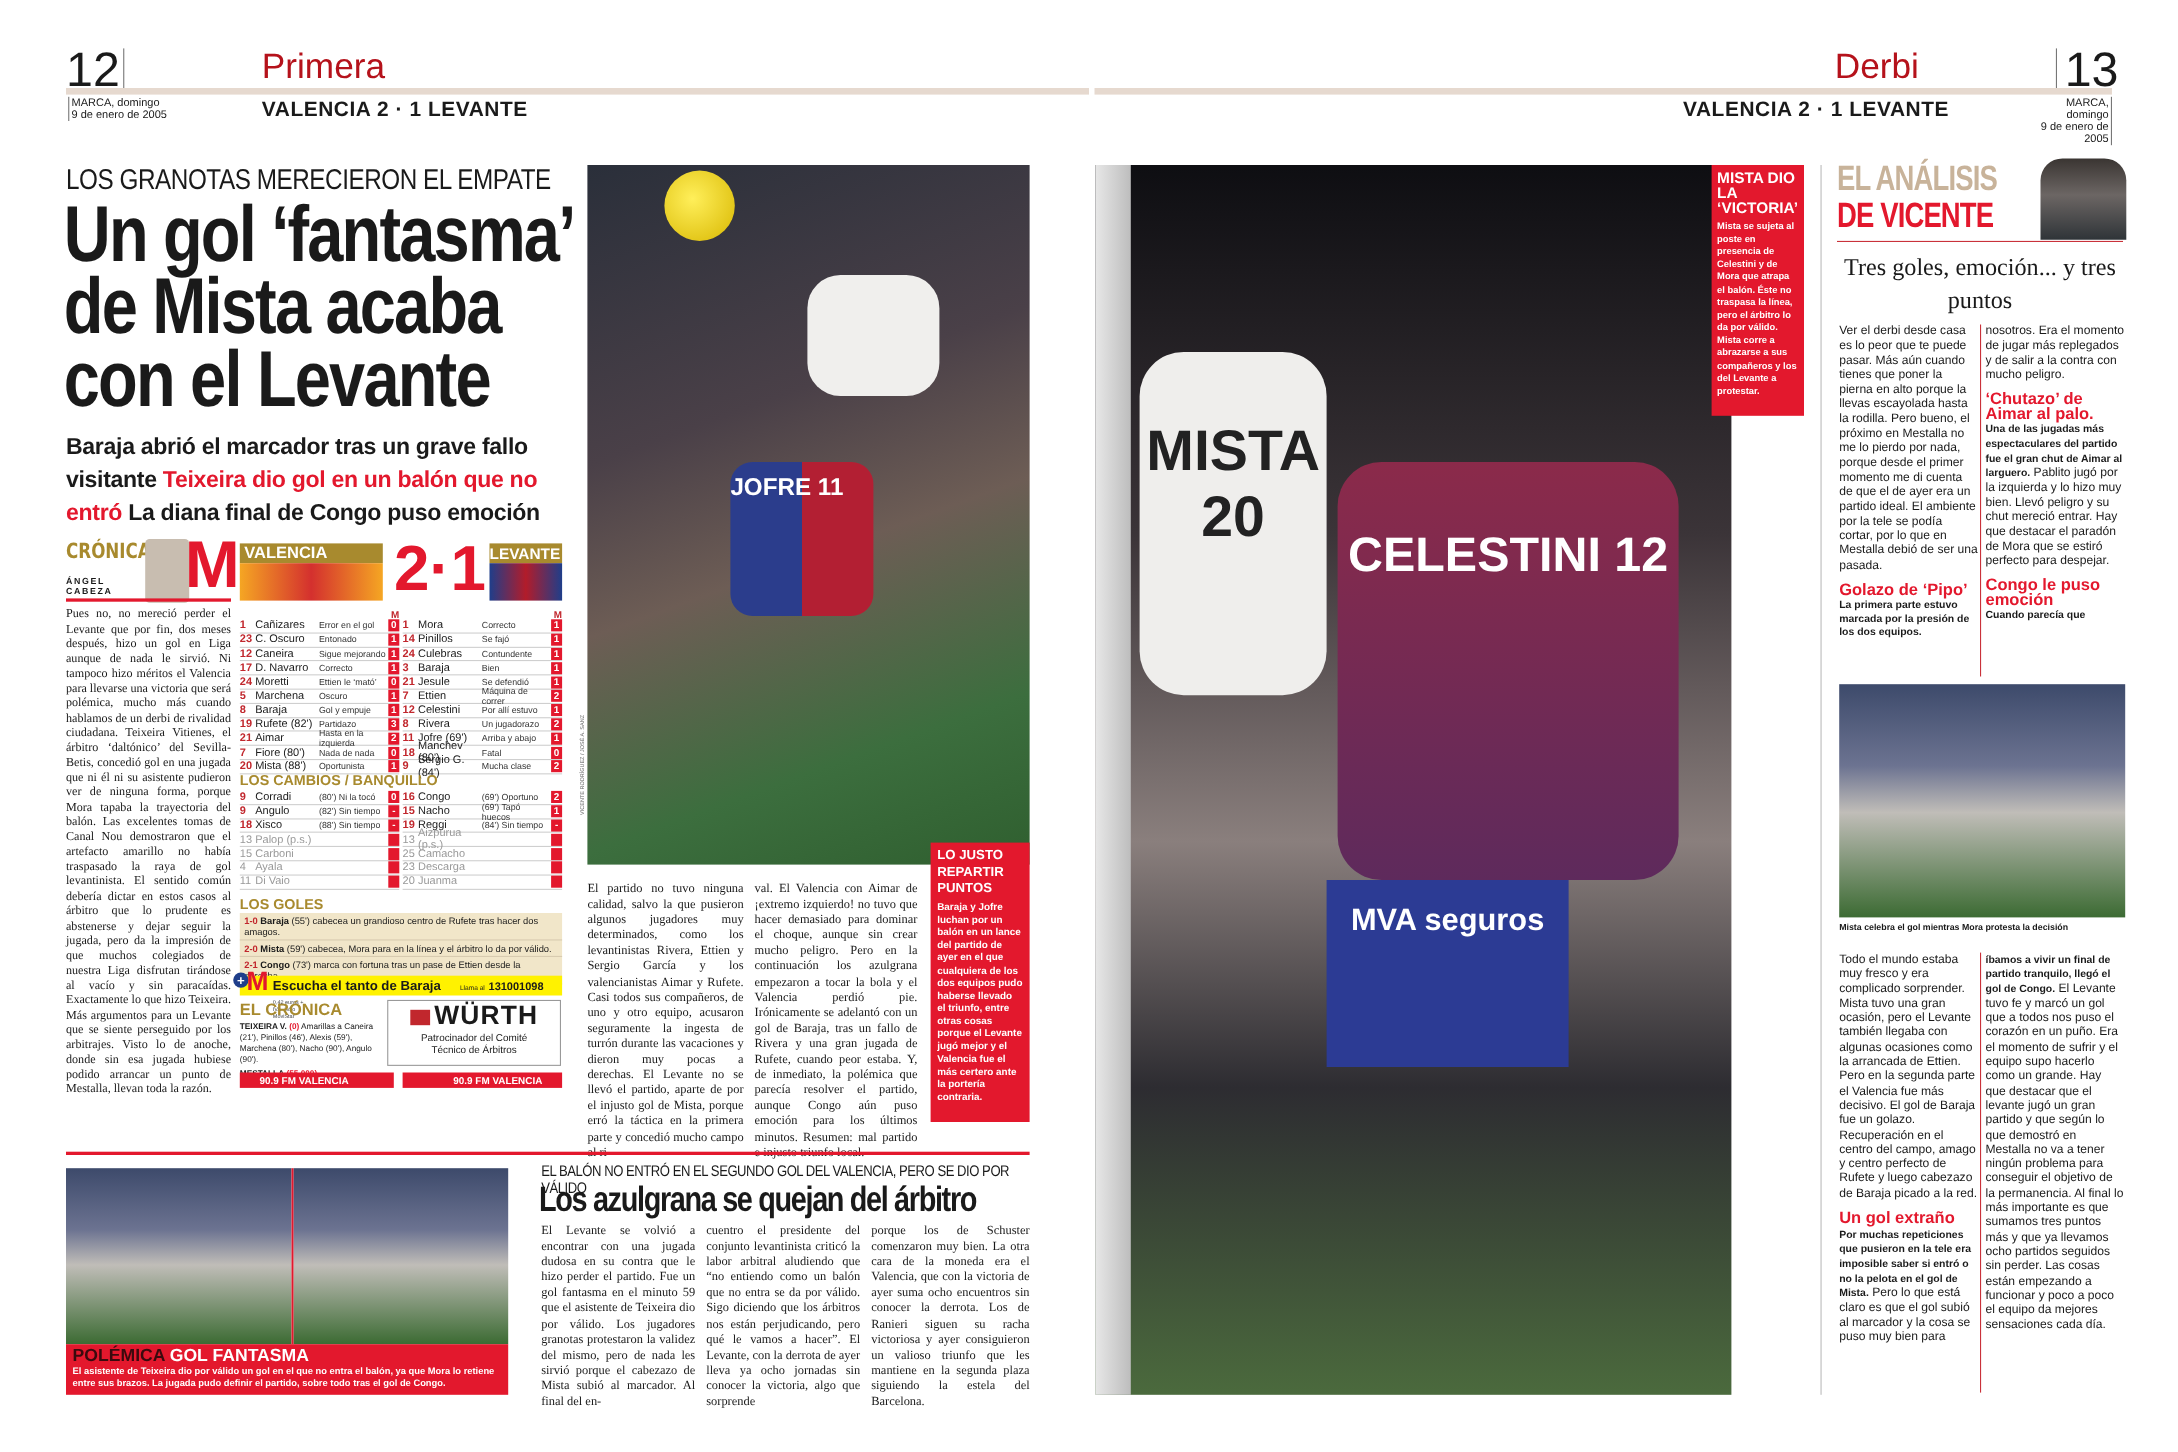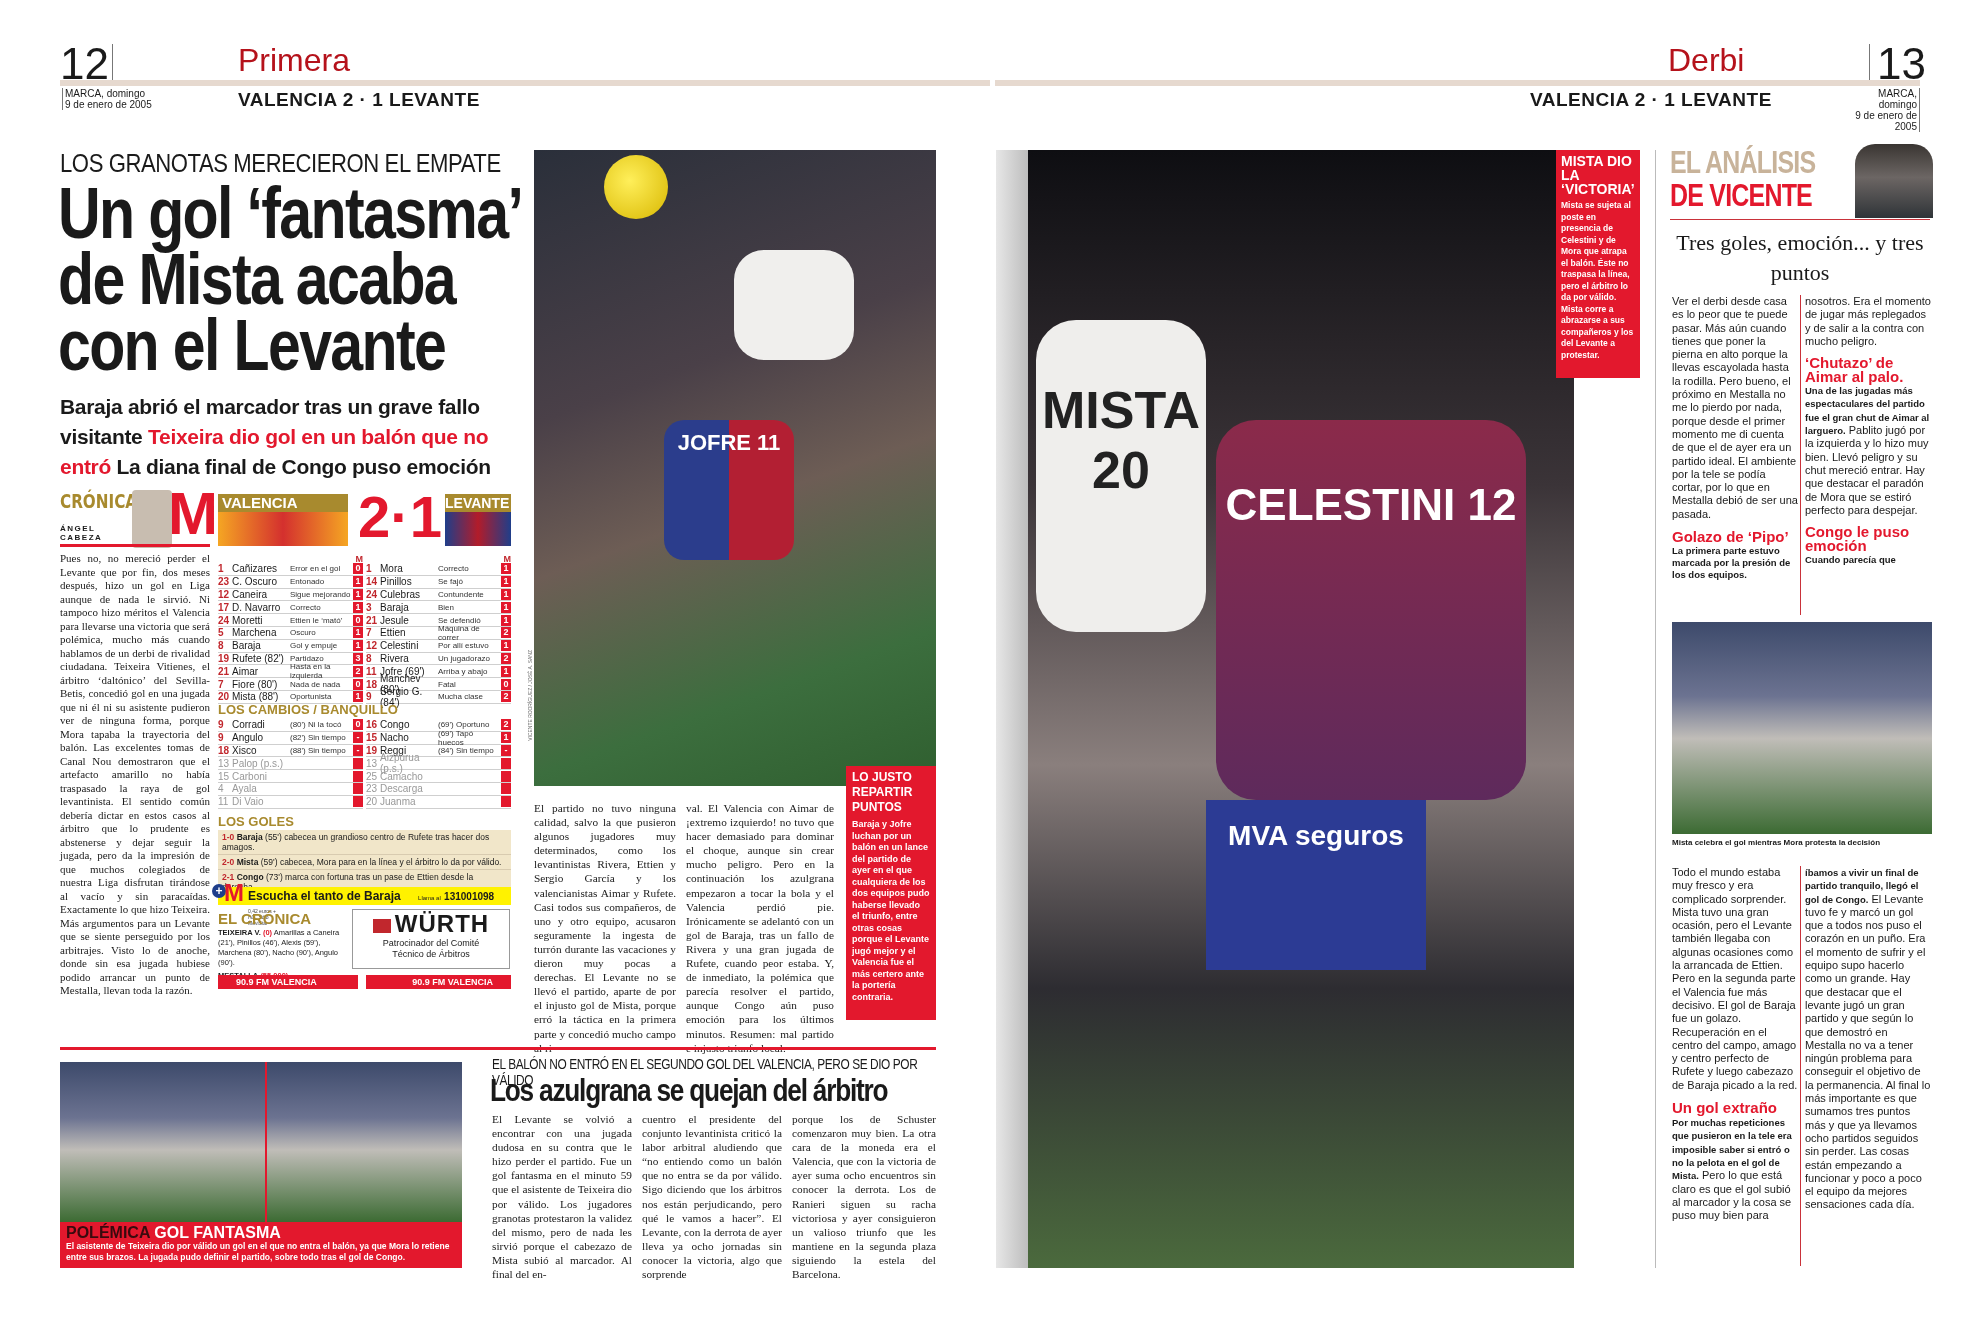--- a/index.html
+++ b/index.html
@@ -342,21 +342,21 @@
 <div class="abs" style="left:352px;top:909px;width:158px;height:60px;border:1px solid #999;text-align:center">
   <div style="font-size:24px;font-weight:900;line-height:28px;letter-spacing:1px"><span style="display:inline-block;width:18px;height:14px;background:#c1272d;margin-right:4px;vertical-align:middle"></span><span>WÜRTH</span></div>
   <div style="font-size:9px;line-height:11px;padding:0 14px">Patrocinador del Comité Técnico de Árbitros</div>
 </div>
 <div class="abs redbox" style="left:218px;top:975px;width:140px;height:14px;font-size:9px;font-weight:700;line-height:14px;padding-left:18px">90.9 FM  VALENCIA</div>
 <div class="abs redbox" style="left:366px;top:975px;width:145px;height:14px;font-size:9px;font-weight:700;line-height:14px;text-align:right;padding-right:18px">90.9 FM  VALENCIA</div>
 
 <div class="abs photo" style="left:534px;top:150px;width:402px;height:636px">
   <div class="abs" style="left:70px;top:5px;width:64px;height:64px;border-radius:32px;background:radial-gradient(circle at 40% 40%,#ffef5a,#d8b700)"></div>
   <div class="abs" style="left:200px;top:100px;width:120px;height:110px;background:#f0efed;border-radius:30px"></div>
-  <div class="abs" style="left:130px;top:270px;width:130px;height:140px;background:linear-gradient(90deg,#2b3d8c 50%,#b31f33 50%);border-radius:20px;color:#fff;font-weight:900;font-size:22px;text-align:center;padding-top:10px">JOFRE 11</div>
+  <div class="abs" style="left:130px;top:270px;width:130px;height:140px;background:linear-gradient(90deg,#2b3d8c 50%,#b31f33 50%);border-radius:20px;color:#fff;font-weight:900;font-size:22px;text-align:left;padding-top:10px">JOFRE 11</div>
 </div>
 <div class="abs" style="left:527px;top:650px;font-size:5px;color:#666;writing-mode:vertical-rl;transform:rotate(180deg)">VICENTE RODRÍGUEZ / JOSÉ A. SANZ</div>
 
 <div class="abs body-text serif" style="left:534px;top:801px;width:142px">El partido no tuvo ninguna calidad, salvo la que pusieron algunos jugadores muy determinados, como los levantinistas Rivera, Ettien y Sergio García y los valencianistas Aimar y Rufete. Casi todos sus compañeros, de uno y otro equipo, acusaron seguramente la ingesta de turrón durante las vacaciones y dieron muy pocas a derechas.&nbsp;El Levante no se llevó el partido, aparte de por el injusto gol de Mista, porque erró la táctica en la primera parte y concedió mucho campo al ri-</div>
 <div class="abs body-text serif" style="left:686px;top:801px;width:148px">val. El Valencia con Aimar de ¡extremo izquierdo! no tuvo que hacer demasiado para dominar el choque, aunque sin crear mucho peligro. Pero en la continuación los azulgrana empezaron a tocar la bola y el Valencia perdió pie. Irónicamente se adelantó con un gol de Baraja, tras un fallo de Rivera y una gran jugada de Rufete, cuando peor estaba. Y, de inmediato, la polémica que parecía resolver el partido, aunque Congo aún puso emoción para los últimos minutos. Resumen: mal partido e injusto triunfo local.</div>
 <div class="abs redbox" style="left:846px;top:766px;width:90px;height:254px;padding:4px 6px">
   <div style="font-size:12px;font-weight:900;line-height:15px;margin-bottom:4px">LO JUSTO REPARTIR PUNTOS</div>
   <div style="font-size:9px;font-weight:700;line-height:11.5px">Baraja y Jofre luchan por un balón en un lance del partido de ayer en el que cualquiera de los dos equipos pudo haberse llevado el triunfo, entre otras cosas porque el Levante jugó mejor y el Valencia fue el más certero ante la portería contraria.</div>
 </div>
 

